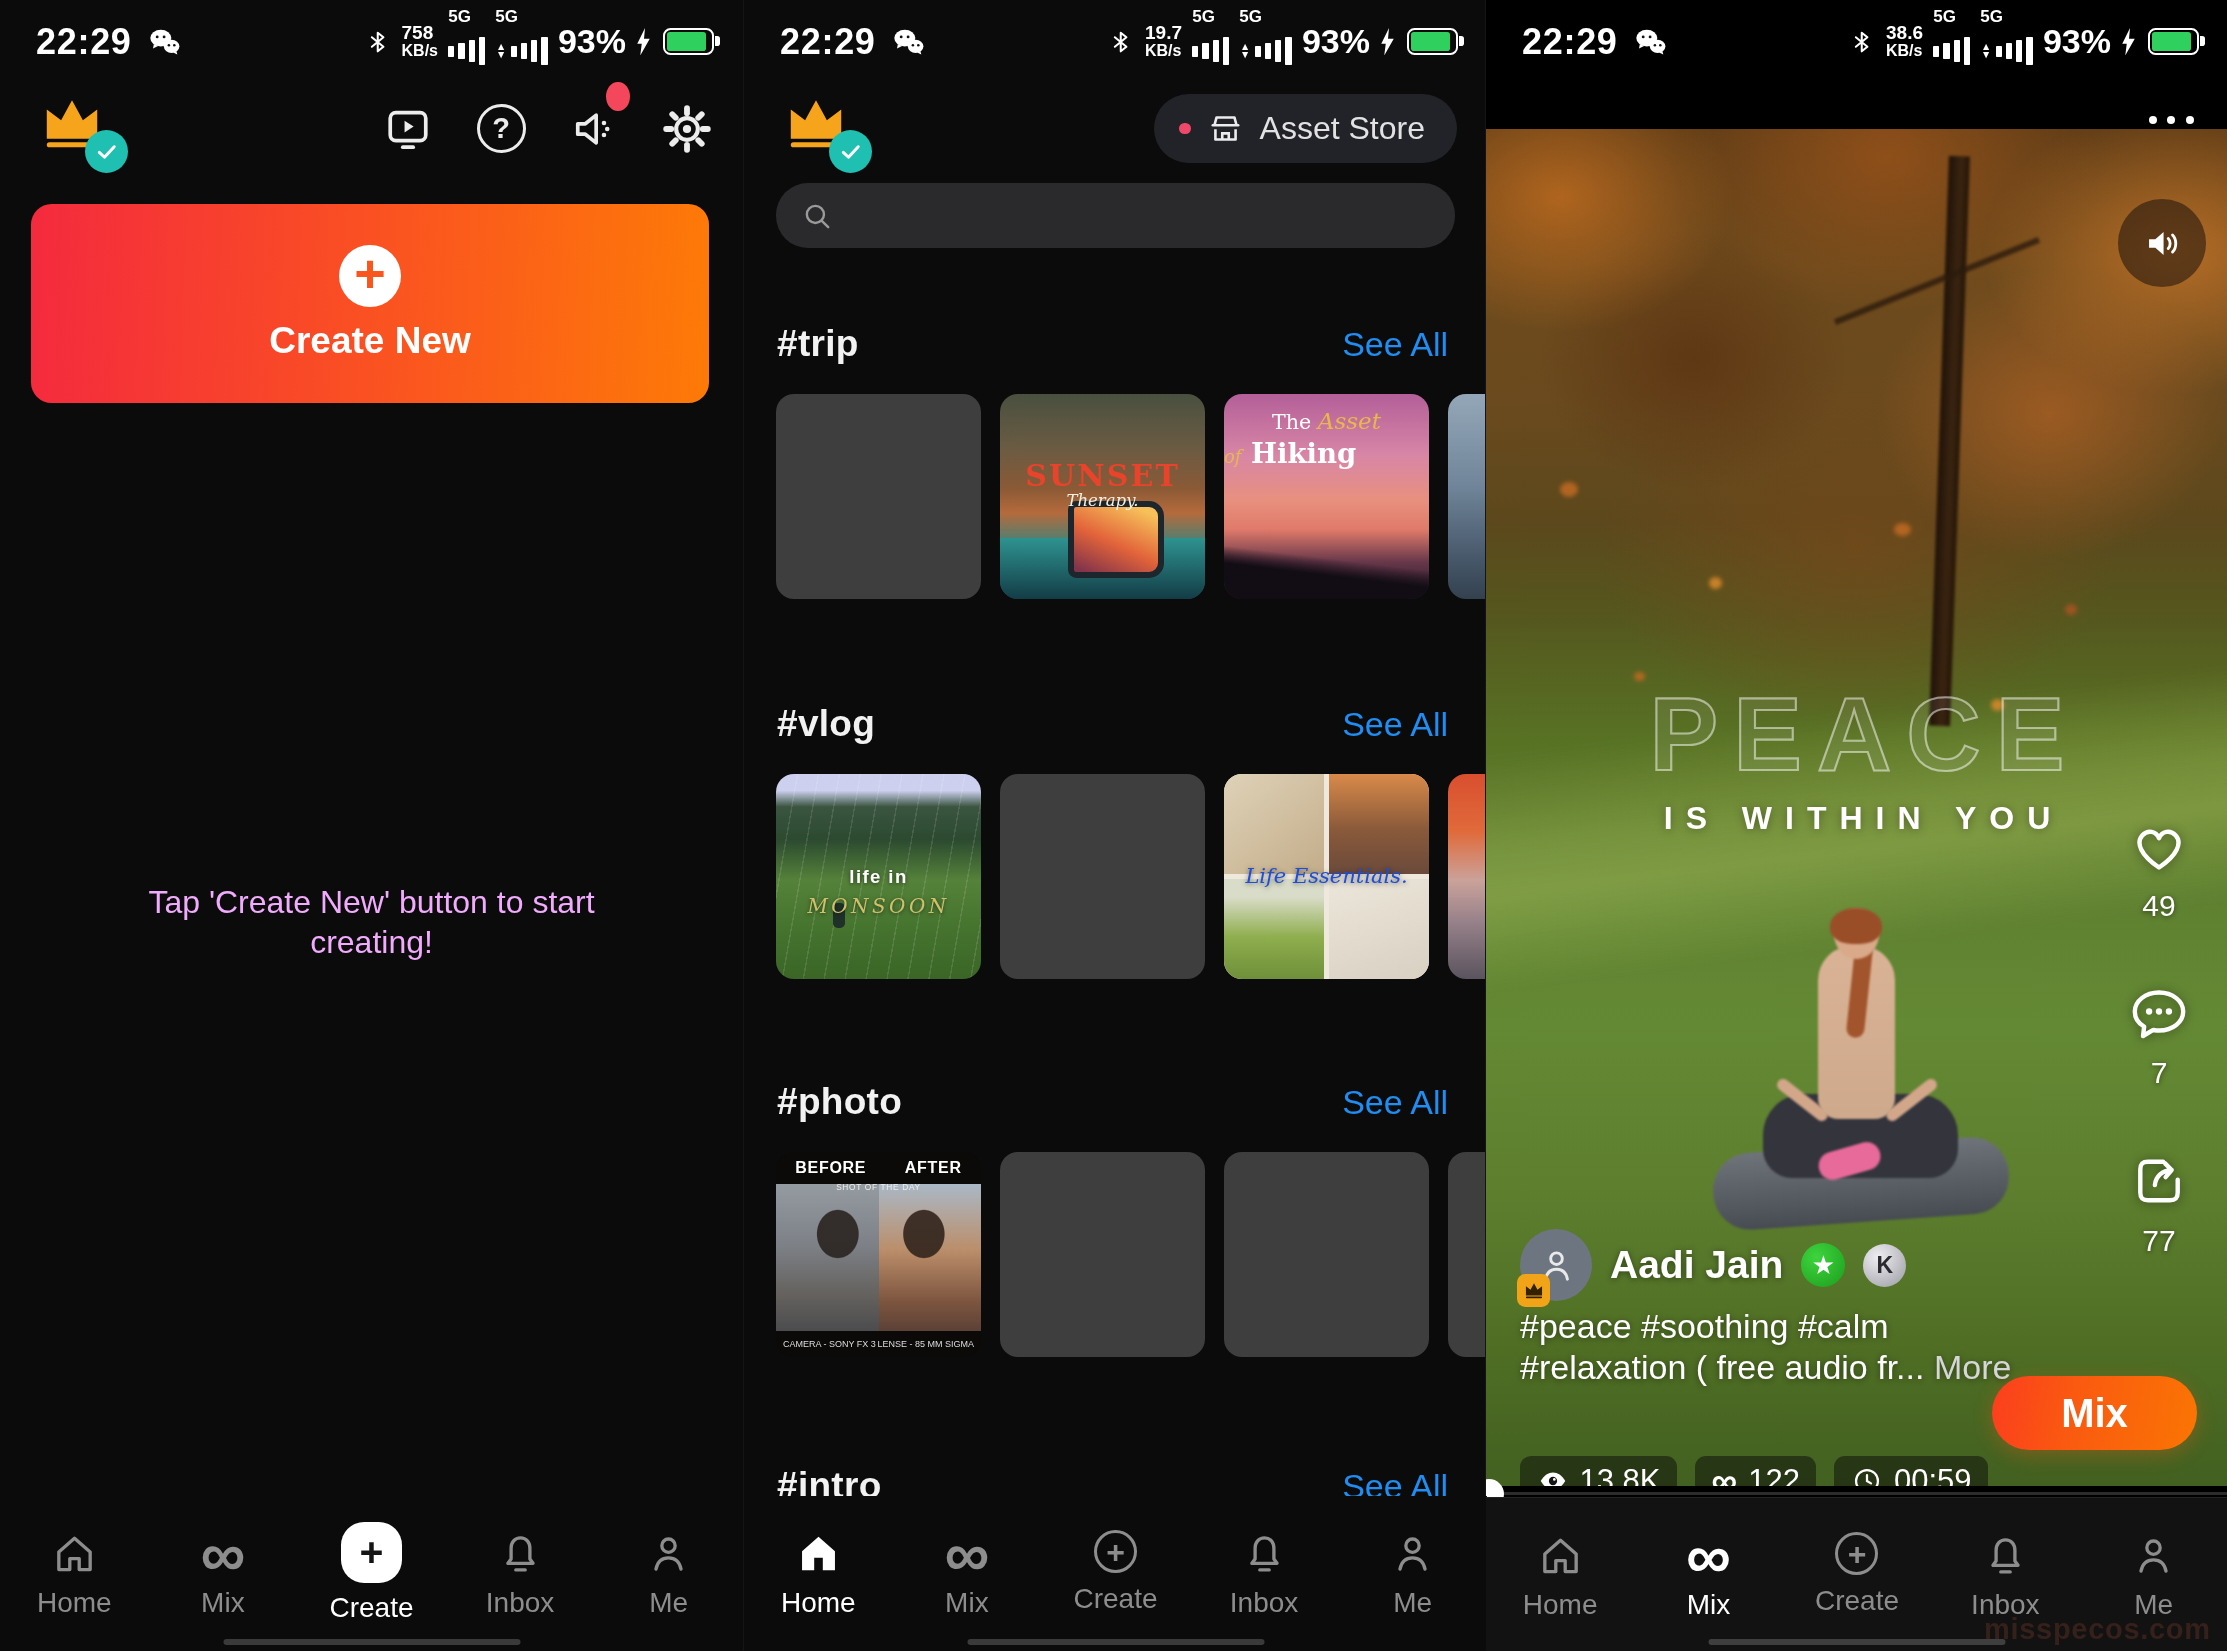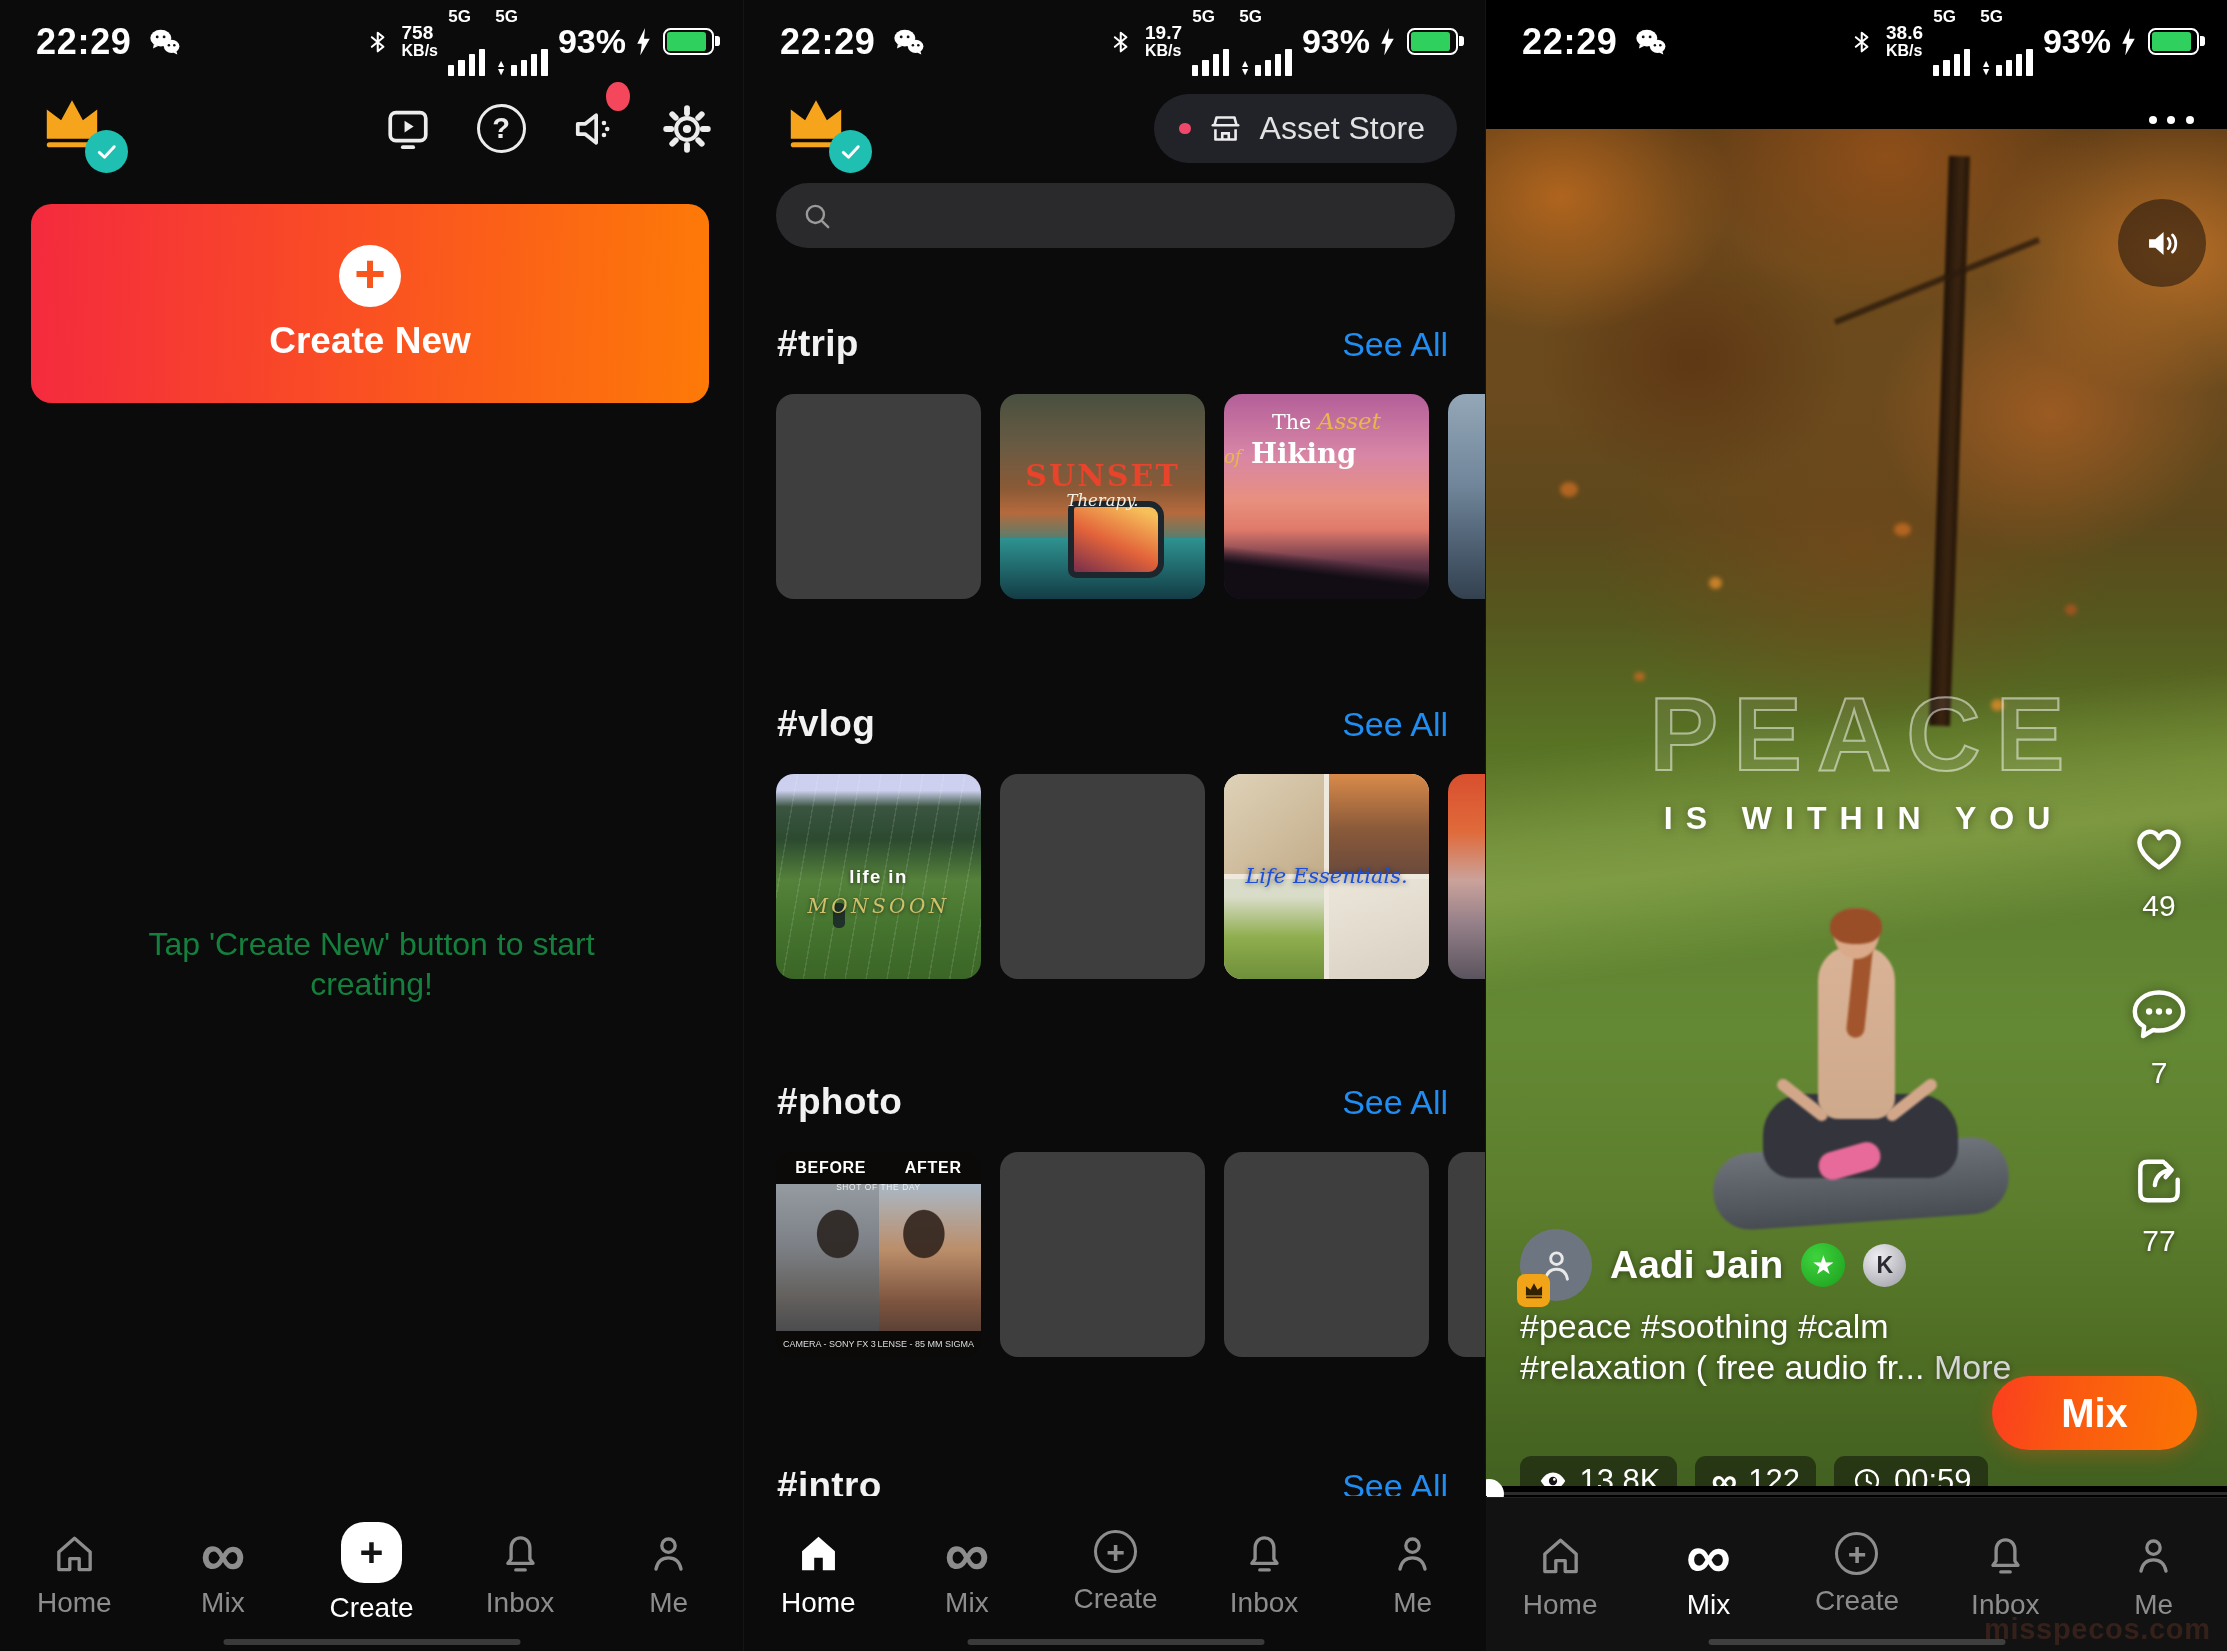--- a/index.html
+++ b/index.html
@@ -13,21 +13,21 @@
 
 .sb{position:absolute;top:0;left:0;right:0;height:83px;display:flex;justify-content:space-between;align-items:center;padding:0 29px 0 36px;z-index:30}
 .sb-left{display:flex;align-items:center;gap:15px}
 .sb-time{font-size:36px;font-weight:700;letter-spacing:0.7px}
 .ic-wechat{width:36px;height:36px;color:#fff}
 .sb-right{display:flex;align-items:center;gap:10.3px}
 .ic-bt{width:27.5px;height:30px;color:#fff}
 .speed{display:flex;flex-direction:column;line-height:1.04;font-weight:700;text-align:left}
 .speed b{font-size:19px;font-weight:700}
 .speed i{font-size:16px;font-style:normal;font-weight:700}
-.sig{position:relative;display:flex;align-items:flex-end;gap:4px;padding-top:19px;height:50px}
+.sig{position:relative;display:flex;align-items:center;gap:4px;padding-top:19px;height:50px}
 .sig .lbl{position:absolute;top:0;left:0;font-size:17px;font-weight:700;font-style:normal}
 .sig i{display:block;width:6.2px;background:#fff;border-radius:0.7px}
 .arr{display:flex;flex-direction:column;line-height:.78;margin:0 0.7px}
 .arr u{text-decoration:none;font-size:10.3px}
 .pct{font-size:34px;font-weight:700}
 .ic-bolt{width:15px;height:27.5px}
 .bat{position:relative;width:51px;height:27.5px;border:2.8px solid #fff;border-radius:7.6px;padding:2.1px;margin-left:1.4px;box-sizing:border-box}
 .bat i{display:block;height:100%;width:92%;background:#2fd05e;border-radius:2.8px}
 .bat::after{content:"";position:absolute;right:-7.6px;top:6.2px;width:4.8px;height:10.3px;background:#fff;border-radius:0 2.8px 2.8px 0}
 
@@ -42,21 +42,21 @@
 .hico svg{width:52px;height:52px}
 .hico .qcirc{width:43px;height:43px;border-radius:50%;border:3.4px solid #ececec;display:flex;align-items:center;justify-content:center;font-size:29px;font-weight:700}
 .hico .dot{position:absolute;top:-20.6px;right:-9.6px;width:23.4px;height:29px;border-radius:50%;background:#f4475c}
 
 
 .create-btn{position:absolute;left:31px;top:204px;width:678px;height:199px;border-radius:20.6px;
   background:linear-gradient(92deg,#f42a3e 0%,#fa4f23 48%,#fd7a07 100%);
   display:flex;flex-direction:column;align-items:center;justify-content:center;gap:13.8px;z-index:10}
 .cb-plus{width:62px;height:62px;border-radius:50%;background:#fff;color:#f8561c;font-size:54px;font-weight:600;display:flex;align-items:center;justify-content:center;line-height:0;padding-bottom:5.5px;box-sizing:border-box}
 .cb-label{font-size:37px;font-weight:600;color:#fff}
-.hint{position:absolute;top:924px;left:50%;transform:translateX(-50%);width:543px;text-align:center;font-size:32px;line-height:1.25;color:#15803d}
+.hint{position:absolute;top:882px;left:50%;transform:translateX(-50%);width:543px;text-align:center;font-size:32px;line-height:1.25;color:#f0abfc}
 
 
 .tabbar{position:absolute;left:0;right:0;bottom:0;height:155px;display:flex;justify-content:space-around;align-items:flex-start;padding-top:34px;box-sizing:border-box;z-index:40}
 .tab{display:flex;flex-direction:column;align-items:center;gap:9.6px;width:131px;color:#8d8d8d}
 .tab svg{width:47px;height:47px}
 .tab .lb{font-size:28px}
 .tab.active{color:#fff}
 .tab .inf{font-size:63px;font-weight:700;height:47px;display:flex;align-items:center;line-height:0}
 .circle-plus{width:43px;height:43px;border-radius:50%;border:3.4px solid currentColor;display:flex;align-items:center;justify-content:center;font-size:32px;font-weight:600;line-height:0;box-sizing:border-box}
 .create-badge{width:61px;height:61px;border-radius:38%;background:#fff;color:#141414;display:flex;align-items:center;justify-content:center;font-size:41px;font-weight:700;line-height:0;margin-top:-8.3px}

